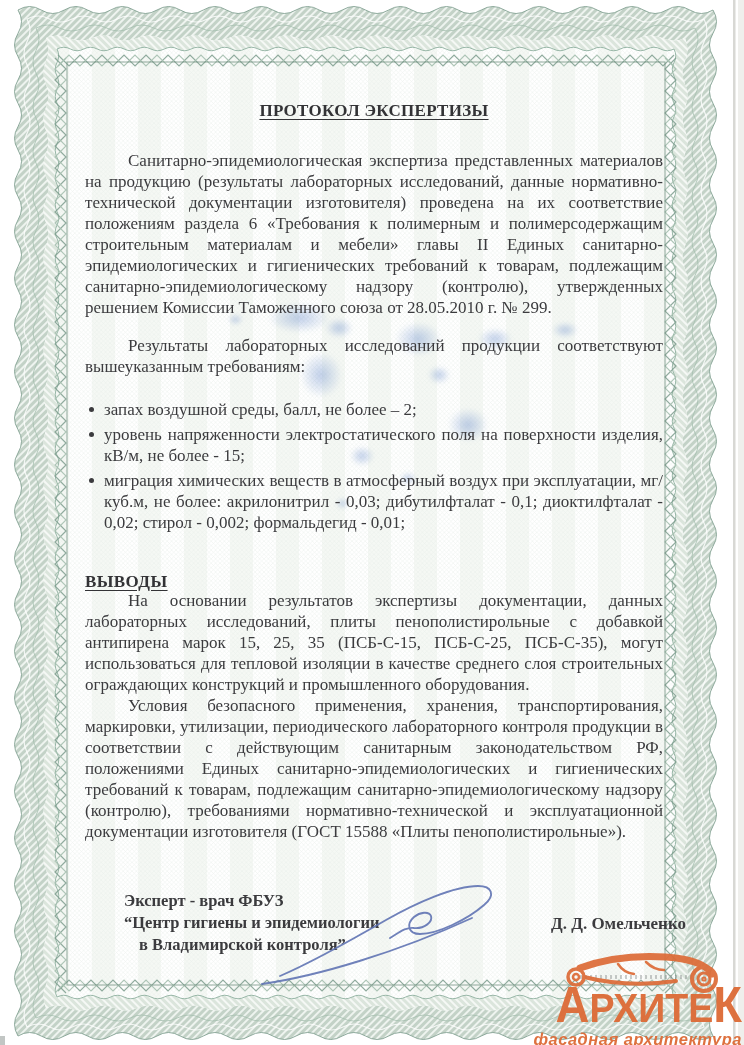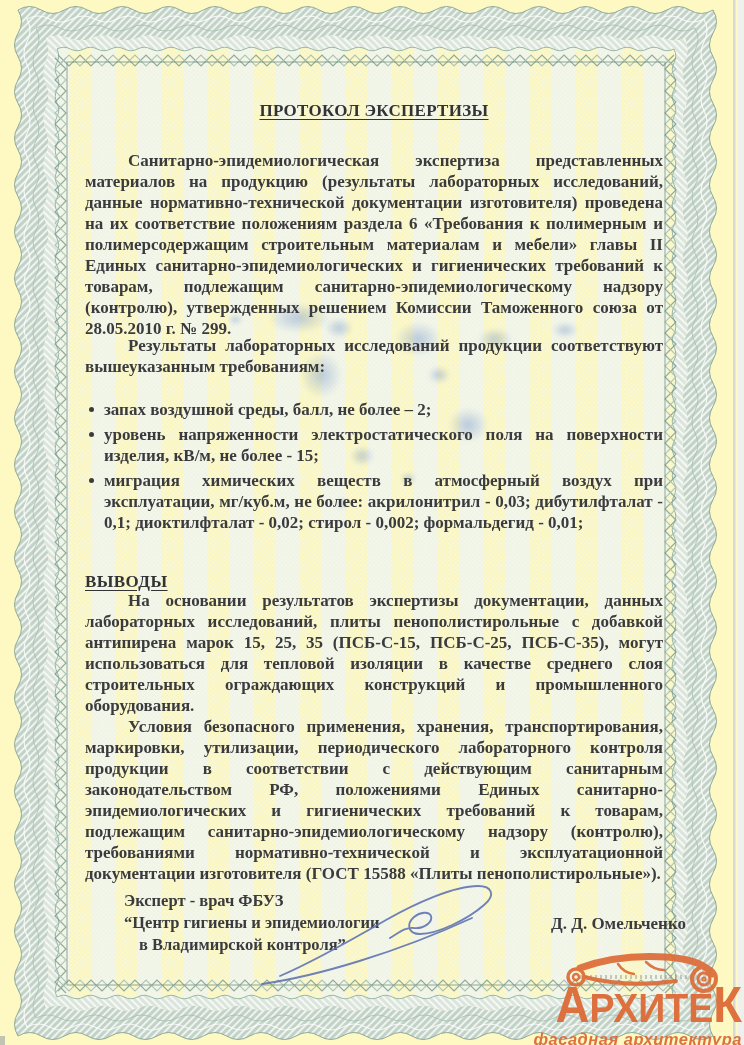--- a/index.html
+++ b/index.html
@@ -1,26 +1,26 @@
 <!DOCTYPE html>
 <html><head>
 <meta charset="utf-8">
 <style>
   html,body{margin:0;padding:0;background:#dedede;}
   .page{
     position:relative;width:744px;height:1045px;margin:0 auto;
-    background:#fef9c3;overflow:hidden;
+    background:#ffffff;overflow:hidden;
     font-family:"Liberation Serif","DejaVu Serif",serif;
     color:#3b3b3e;
   }
   .frame-svg{position:absolute;left:0;top:0;z-index:0;}
   .smudges{position:absolute;left:0;top:0;width:744px;height:1045px;z-index:1;pointer-events:none;}
   .smudge{position:absolute;border-radius:50%;filter:blur(2px);
     background:radial-gradient(closest-side, rgba(92,130,200,.38), rgba(92,130,200,0));}
-  .content-block{position:absolute;left:85px;width:578px;z-index:2;font-weight:bold;}
+  .content-block{position:absolute;left:85px;width:578px;z-index:2;}
   .doc-title{
     margin:0;text-align:center;font-weight:bold;font-size:17px;line-height:22px;
     text-decoration:underline;text-underline-offset:3px;letter-spacing:.3px;color:#333336;
   }
   .para{
     margin:0;font-size:17px;line-height:21px;text-align:justify;text-indent:43px;color:#3b3b3e;
   }
   .bullet-list{margin:0;padding:0;list-style:none;}
   .bullet-list li{
     position:relative;padding-left:19px;margin-bottom:4px;

